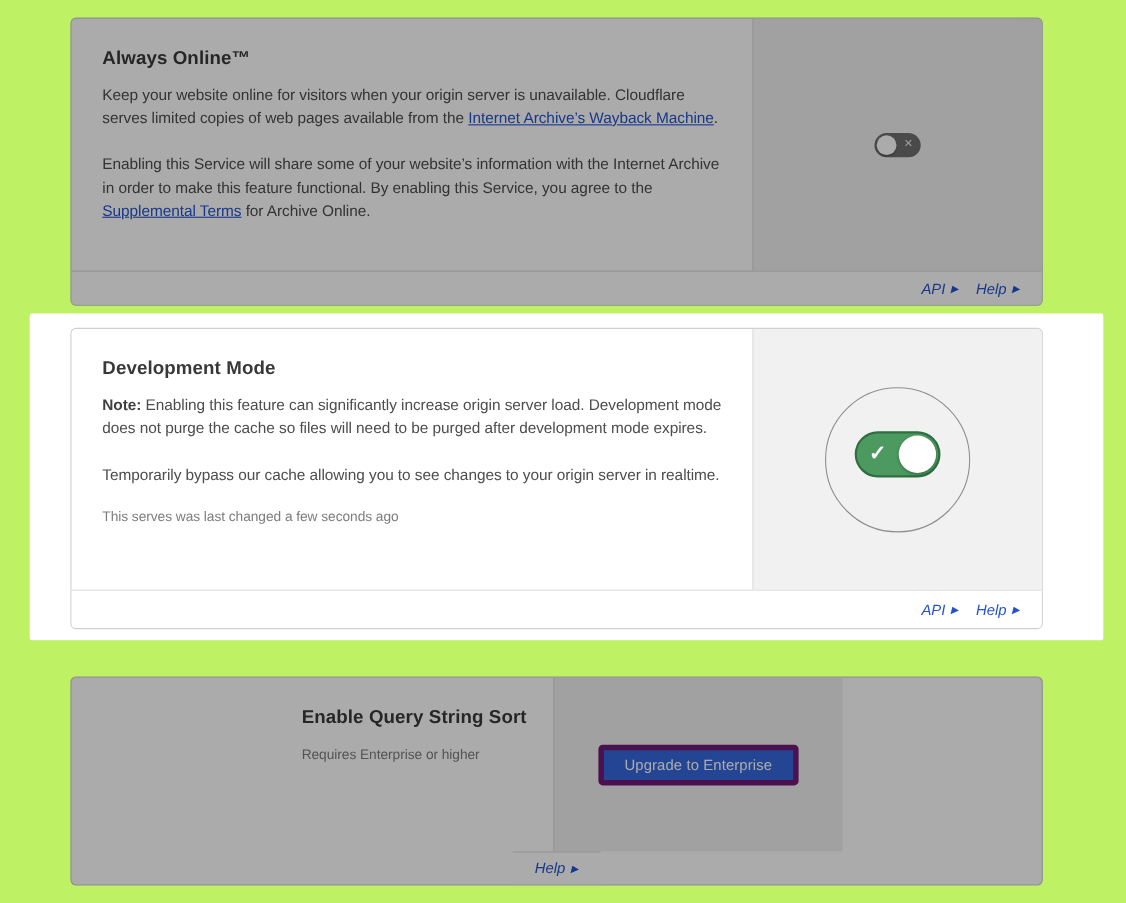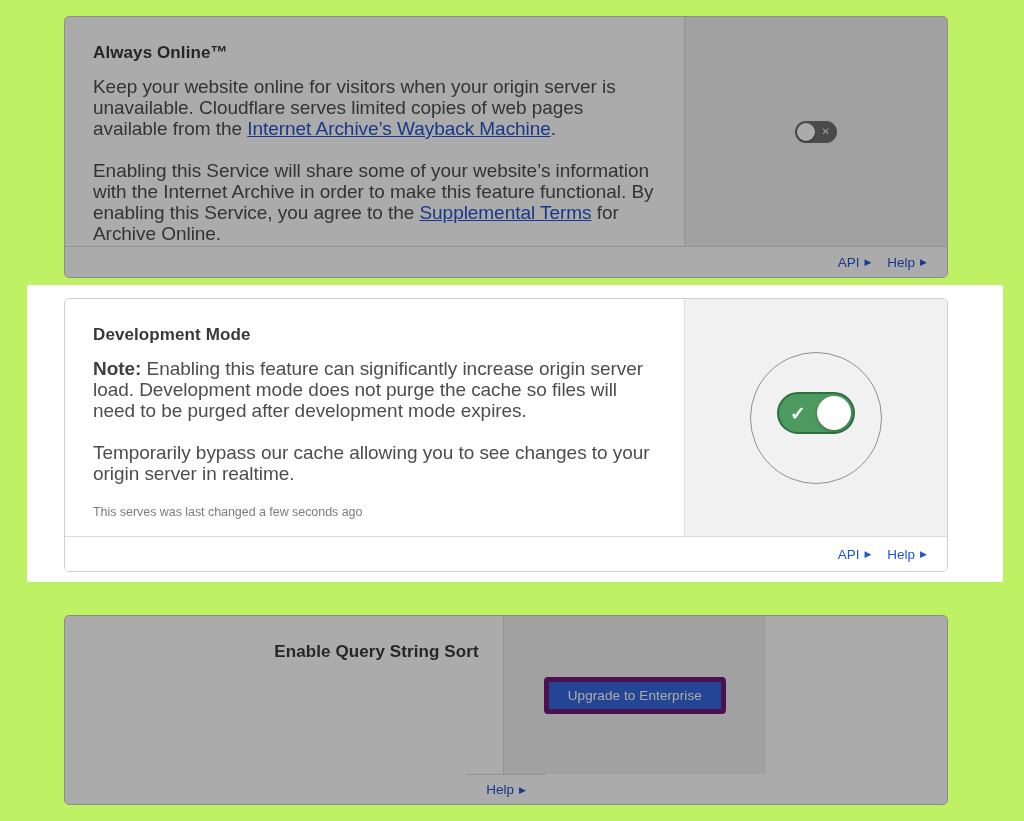--- a/index.html
+++ b/index.html
@@ -28,31 +28,31 @@
   .card-footer {
     flex:none; border-top:1px solid #dcdcdc; background:#fff;
     display:flex; align-items:center; justify-content:flex-end;
     gap:16px; padding:0 20px;
   }
   .card-title {
     font-size:17px; font-weight:700; color:#383838;
     margin:0 0 13px 0; letter-spacing:0.1px;
   }
   .body-p {
-    font-size:19px; line-height:21px; color:#4d4d4d;
+    font-size:14px; line-height:21px; color:#4d4d4d;
     margin:0 0 21px 0; letter-spacing:-0.05px;
   }
   .body-p:last-child { margin-bottom:0; }
   .inline-link { color:#2453cf; text-decoration:underline; cursor:pointer; }
   .note-label { font-weight:700; color:#404040; }
   .muted { font-size:12.5px; color:#7d7d7d; letter-spacing:-0.05px; }
   .status-line { margin-top:17px; }
   .flink {
     display:inline-flex; align-items:center; gap:5px;
-    color:#2453cf; font-size:13.5px; text-decoration:none; cursor:pointer;
+    color:#2453cf; font-size:13.5px; text-decoration:none; cursor:pointer;font-style:italic;
   }
   .flink .arrow { font-size:9px; line-height:1; position:relative; top:0.5px; }
 
   
   #card-always { left:64px; top:16px;  width:884px; height:262px; }
   #card-query  { left:64px; top:615px; width:884px; height:190px;align-items:center; }
   #card-always .card-footer { height:31px; }
   #card-query  .card-footer { height:30px; }
 
   
@@ -134,20 +134,21 @@
             <span>Help</span>
             <span class="arrow">▶</span>
           </a>
       </div>
     </section>
 
     <section class="card" id="card-query">
       <div class="card-main">
         <div class="card-left">
           <h3 class="card-title">Enable Query String Sort</h3>
+          <p class="muted status-line">Requires Enterprise or higher</p>
         </div>
         <div class="card-right">
           <button class="btn-upgrade">Upgrade to Enterprise</button>
         </div>
       </div>
       <div class="card-footer">
         <a class="flink">
             <span>Help</span>
             <span class="arrow">▶</span>
           </a>

